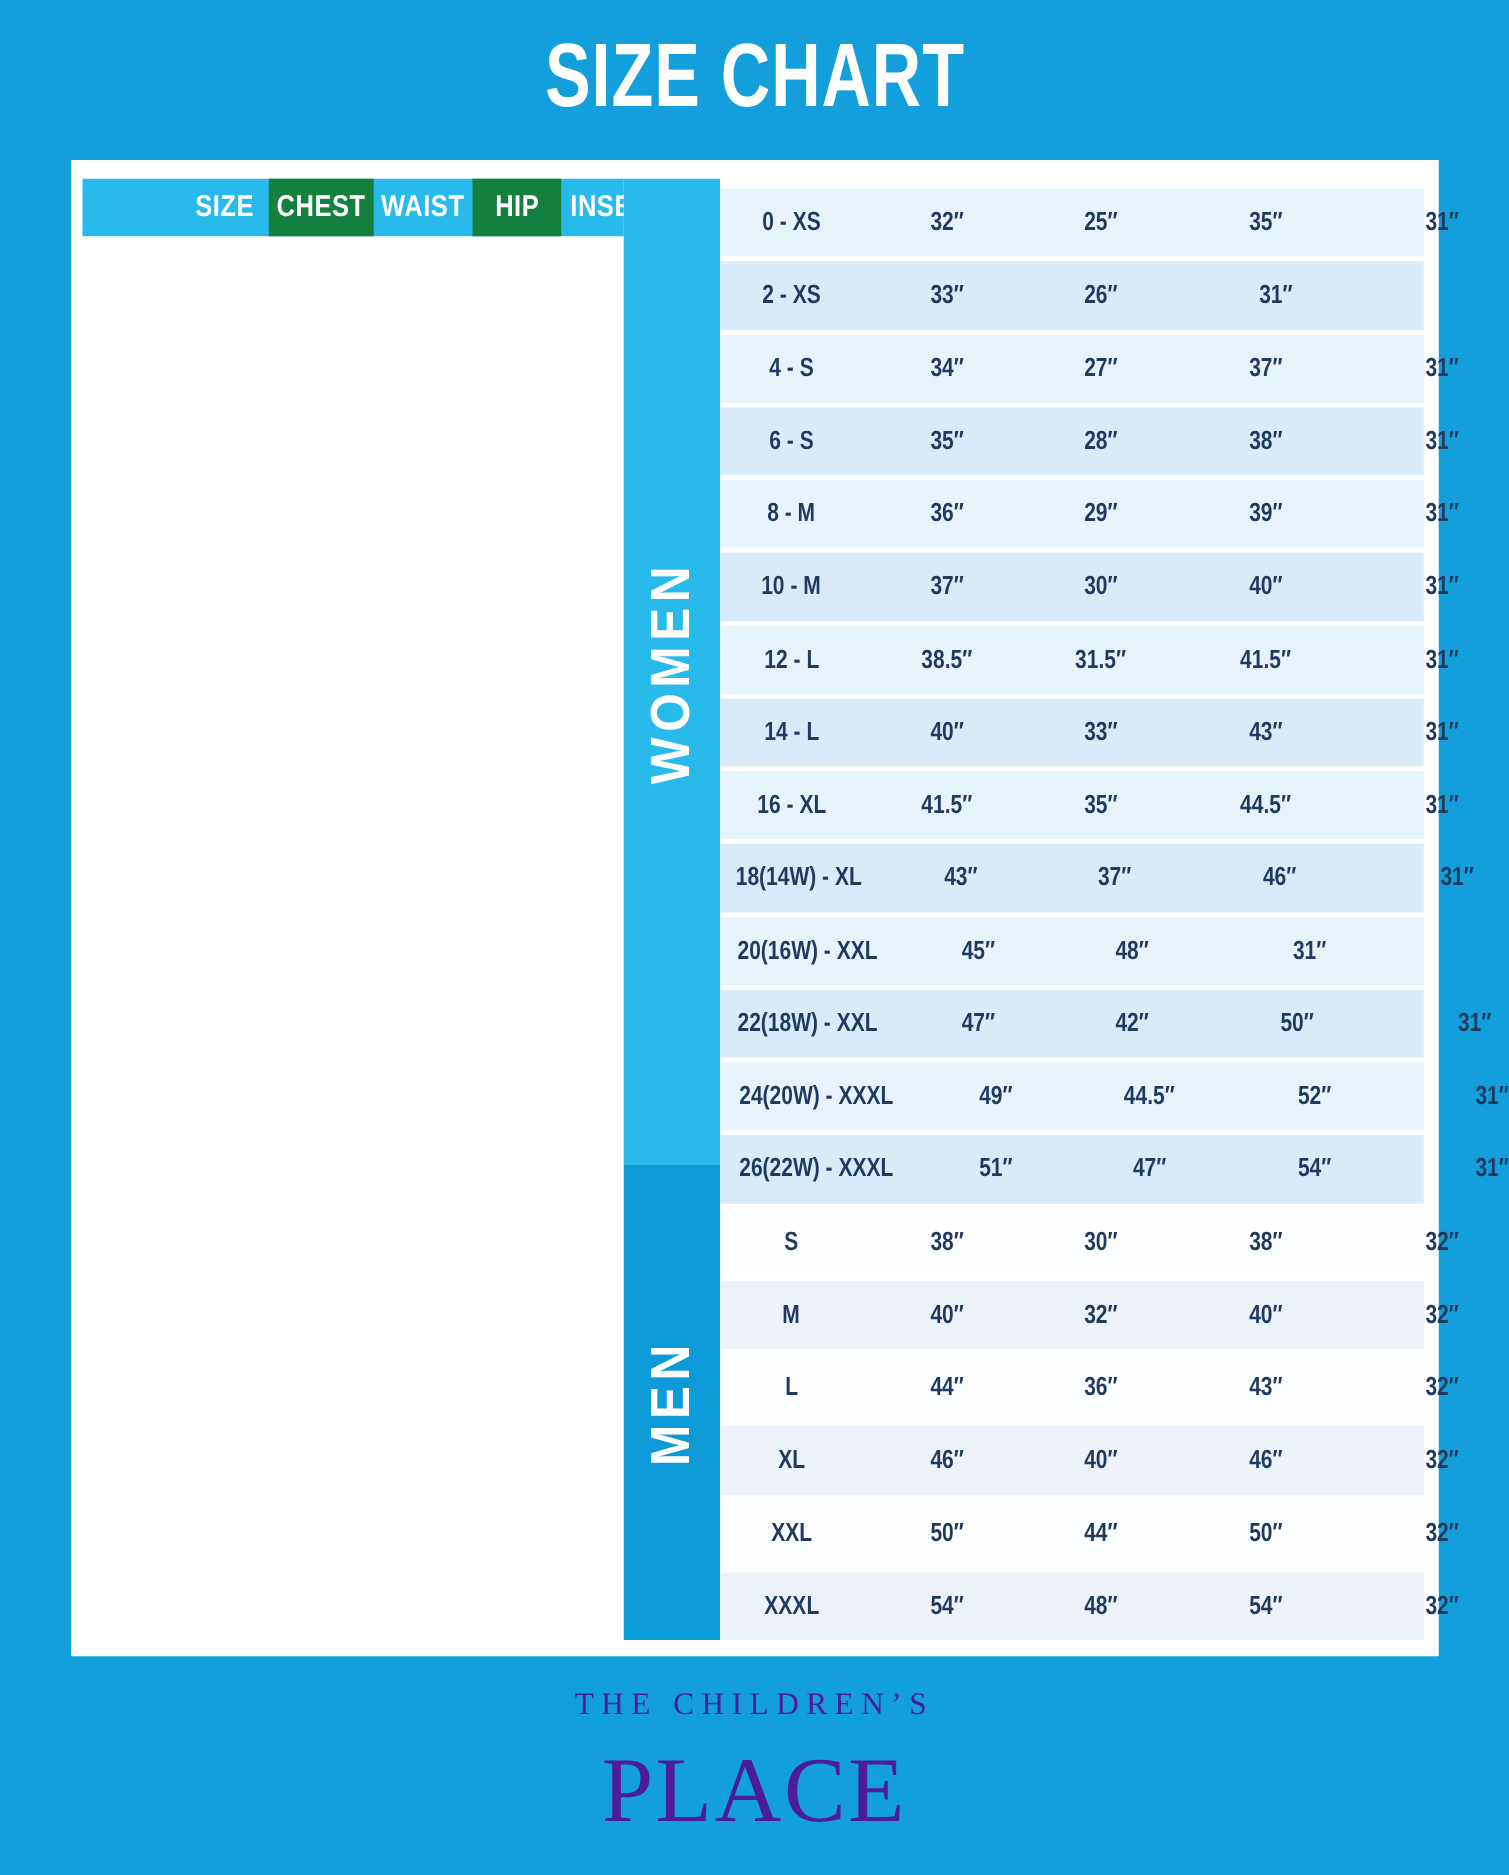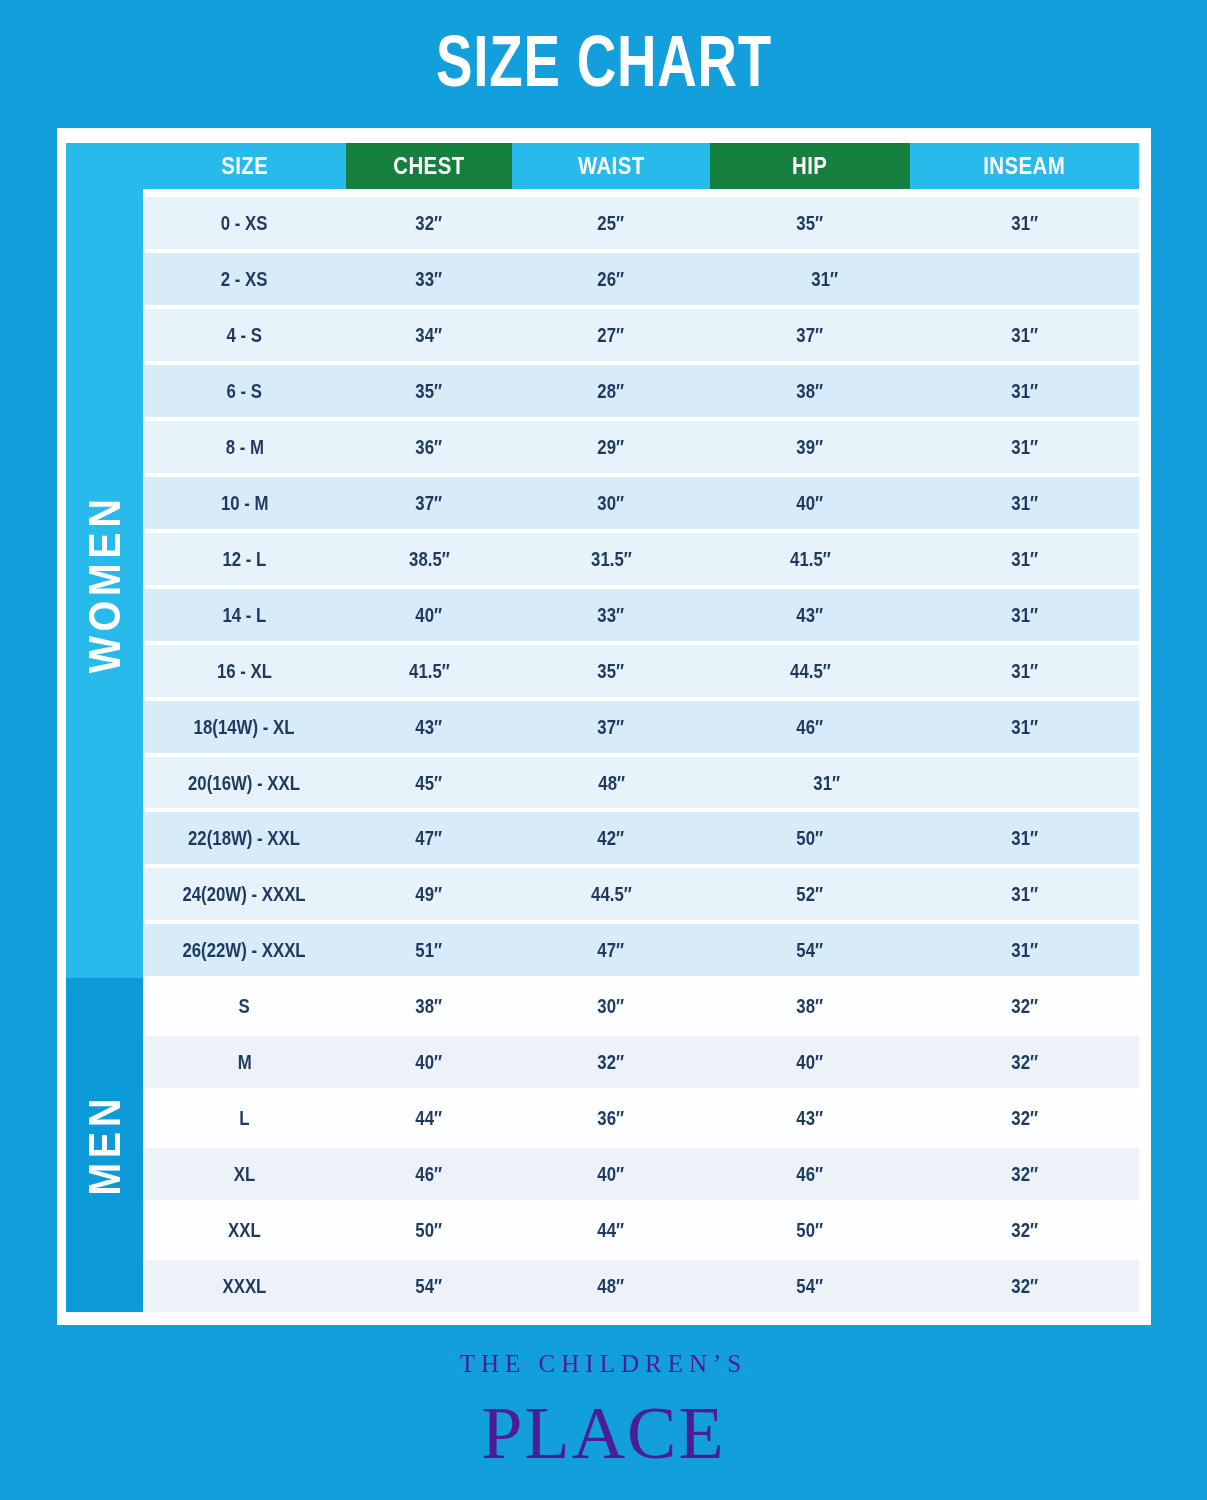--- a/index.html
+++ b/index.html
@@ -21,21 +21,21 @@
     letter-spacing:1px;
   }
   .title .cond{ transform:scaleX(0.76); }
 
   
   .frame {
     position:absolute; left:57px; top:128px;
     width:1094px; height:1197px;
     background:#FFFFFF;
     padding:15px 12px 13px 9px;
-    display:flex; flex-direction:column;
+    display:flex; 
   }
   .header-row { display:flex; height:46px; background:#29BAEC; flex:0 0 46px; }
   .corner { width:77px; flex:0 0 77px; }
   .hcells { flex:1; display:flex; }
   .hcell {
     display:flex; align-items:center; justify-content:center;
     color:#FFFFFF; font-size:24px; font-weight:700; letter-spacing:0.5px;
   }
   .hcell.dark { background:#15803d; }
 
@@ -48,21 +48,21 @@
     position:absolute; top:50%; left:50%;
     transform:translate(-50%,-50%) rotate(-90deg) scaleX(0.9);
     color:#FFFFFF; font-size:44px; font-weight:700; letter-spacing:5px;
     white-space:nowrap;
   }
 
   .rows {
     flex:1; display:flex; flex-direction:column;
     padding-top:8px; gap:4px; background:#FFFFFF;
   }
-  .row { flex:1; display:flex; }
+  .row { flex:1; display:flex;gap:20px; }
   .row.w-light { background:#E7F3FB; }
   .row.w-dark  { background:#D7ECF8; }
   .row.m-light { background:#FDFEFF; }
   .row.m-dark  { background:#ECF2F7; }
   .cell {
     display:flex; align-items:center; justify-content:center;
     color:#1F3A5F; font-size:21px; font-weight:700;
   }
   
   .col0 { flex:0 0 20.38%; }

